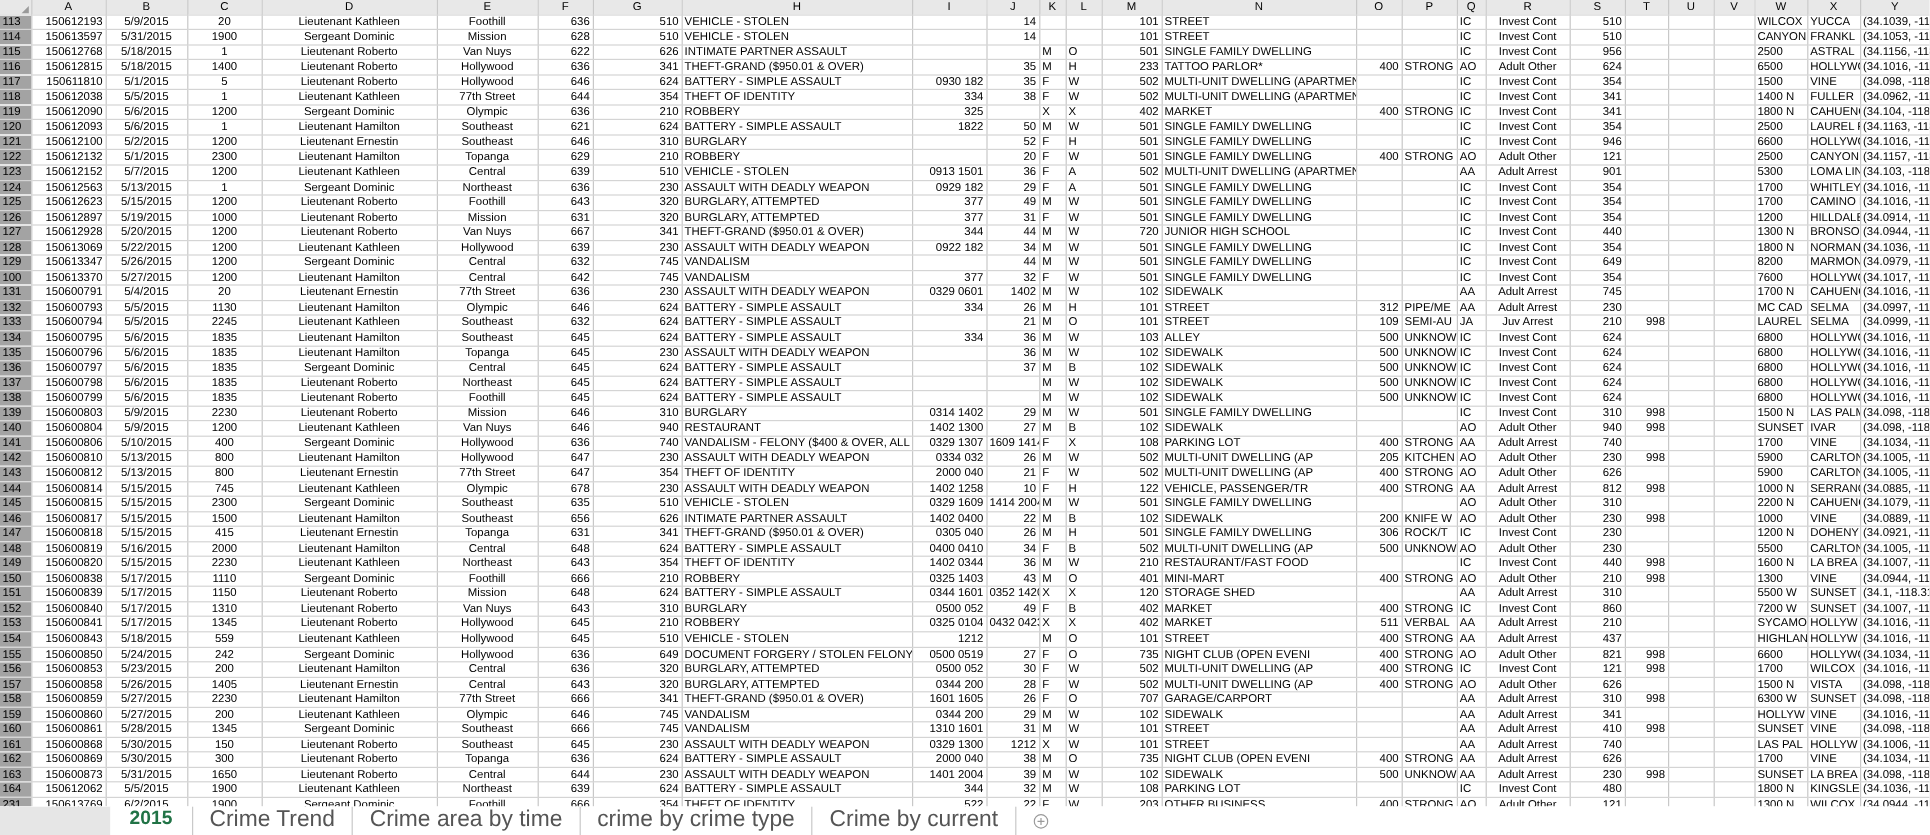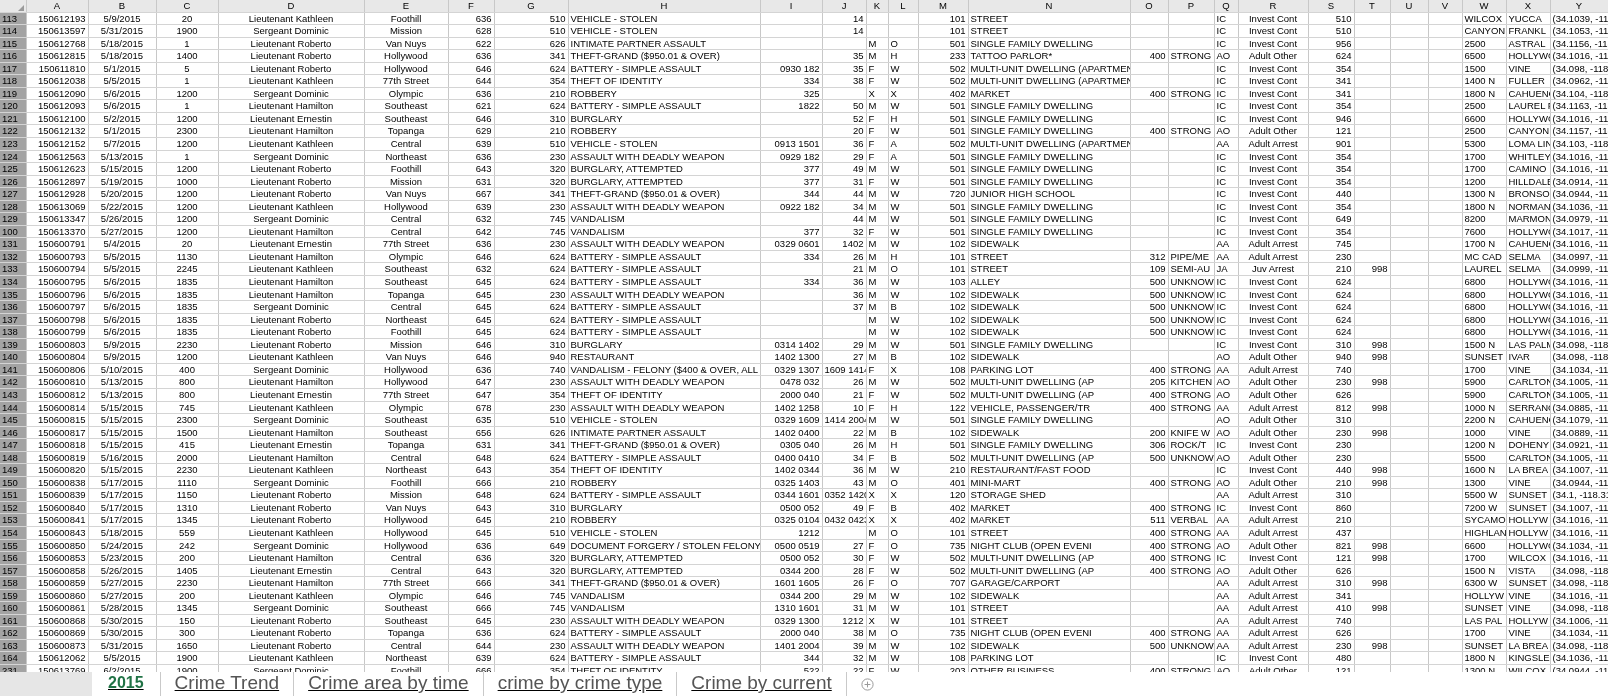--- a/index.html
+++ b/index.html
@@ -31,21 +31,21 @@
   td.rh{
     background:#a3a3a3;color:#000;font-size:9px;
     border-right:2px solid #8f8f8f;border-bottom:1px solid #b8b8b8;
   }
   td.num{text-align:right;}
   td.ctr{text-align:center;}
   td.lft{text-align:left;}
 
   
   .tabbar{position:absolute;left:0;top:672px;width:1608px;height:24px;
-          background:#fff;display:flex;align-items:flex-end;overflow:hidden;text-decoration:underline;}
+          background:#fff;display:flex;align-items:flex-end;overflow:hidden;}
   .navbtns{width:92px;height:24px;background:#e6e6e6;flex:0 0 92px;}
   .tab{height:24px;line-height:22px;padding:0 14px;font-size:19px;color:#555;
        white-space:nowrap;border-right:1px solid #c9c9c9;}
   .tab.active{color:#217346;font-weight:bold;font-size:16px;border-right:1px solid #c9c9c9;
               background:#fff;padding:0 16px;}
   .addtab{width:30px;height:24px;display:flex;align-items:center;justify-content:center;
           color:#888;font-size:14px;margin-left:6px;}
   .addtab svg{display:block;}
 </style>
 </head>
@@ -931,21 +931,21 @@
           <tr>
             <td class="rh">142</td>
             <td class="num">150600810</td>
             <td class="ctr">5/13/2015</td>
             <td class="ctr">800</td>
             <td class="ctr">Lieutenant Hamilton</td>
             <td class="ctr">Hollywood</td>
             <td class="num">647</td>
             <td class="num">230</td>
             <td class="lft">ASSAULT WITH DEADLY WEAPON</td>
-            <td class="num">0478 032</td>
+            <td class="num">0334 032</td>
             <td class="num">26</td>
             <td class="lft">M</td>
             <td class="lft">W</td>
             <td class="num">502</td>
             <td class="lft">MULTI-UNIT DWELLING (AP</td>
             <td class="num">205</td>
             <td class="lft">KITCHEN</td>
             <td class="lft">AO</td>
             <td class="ctr">Adult Other</td>
             <td class="num">230</td>

